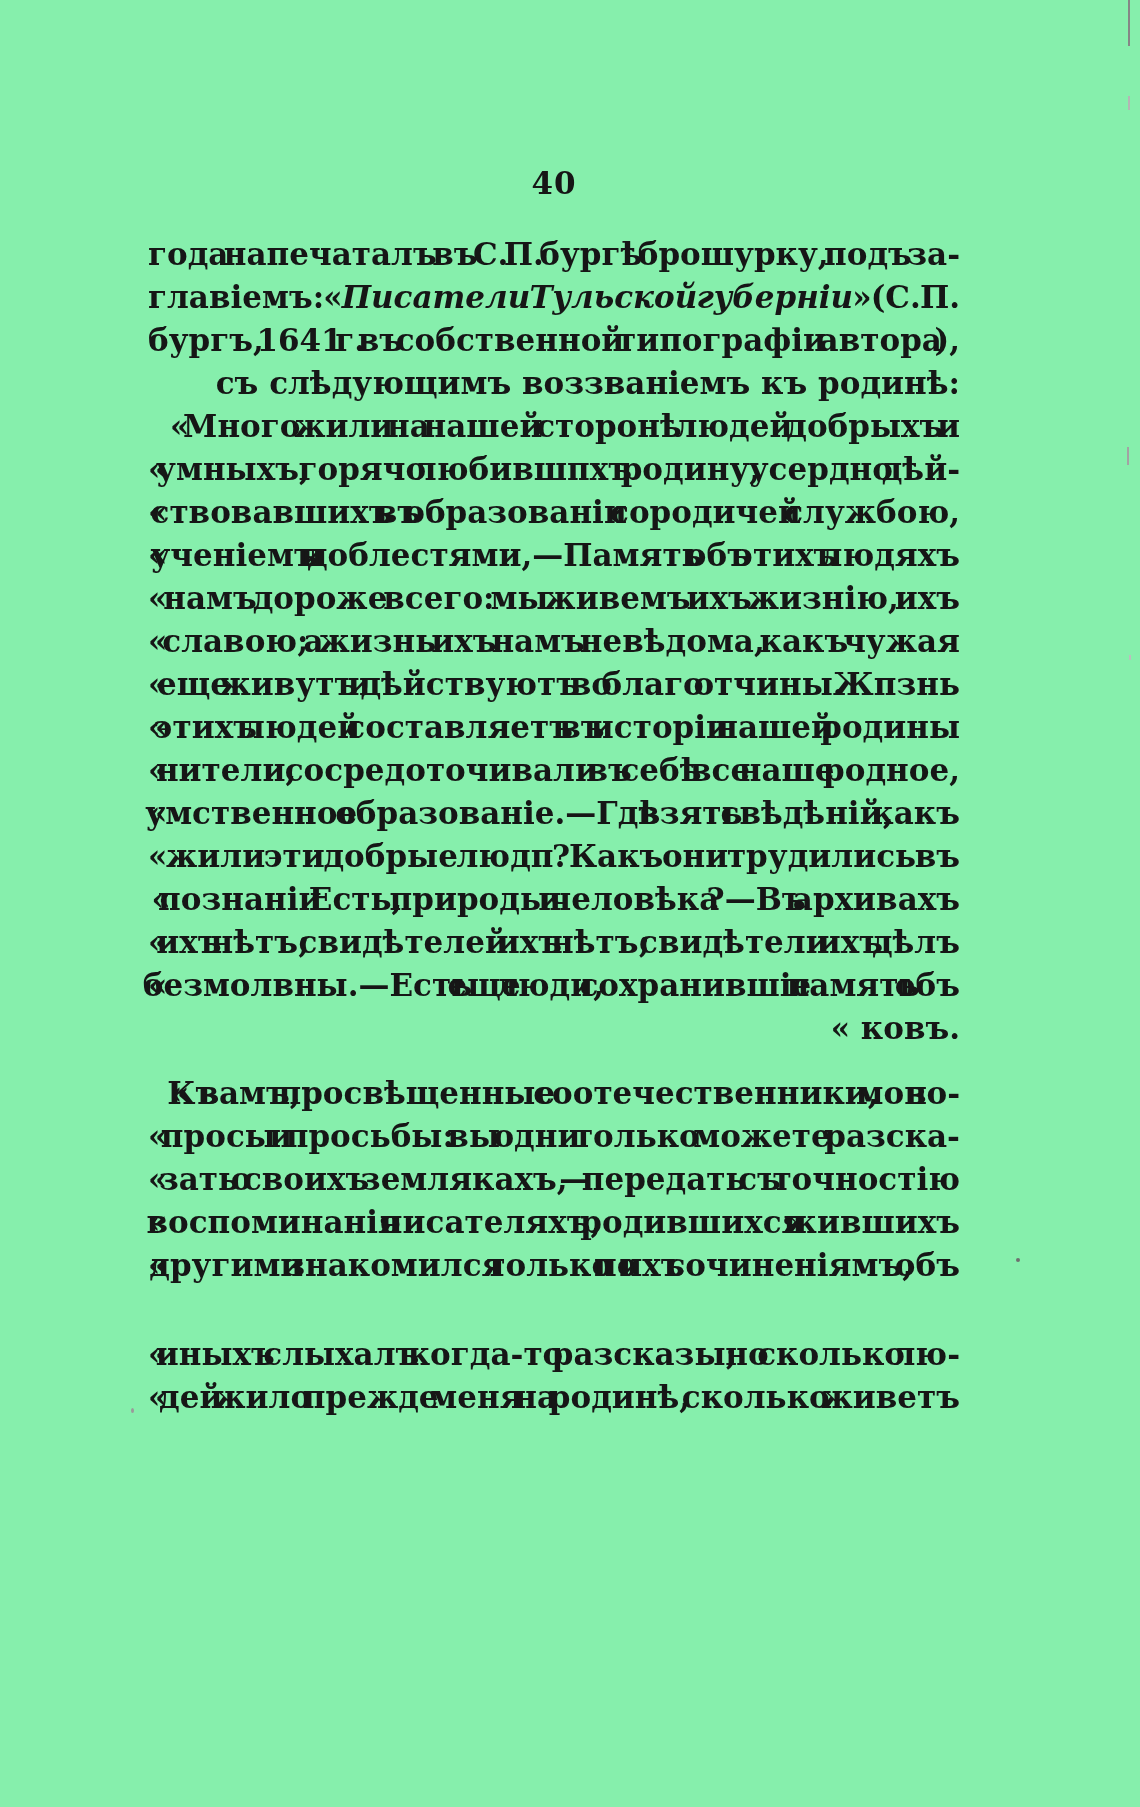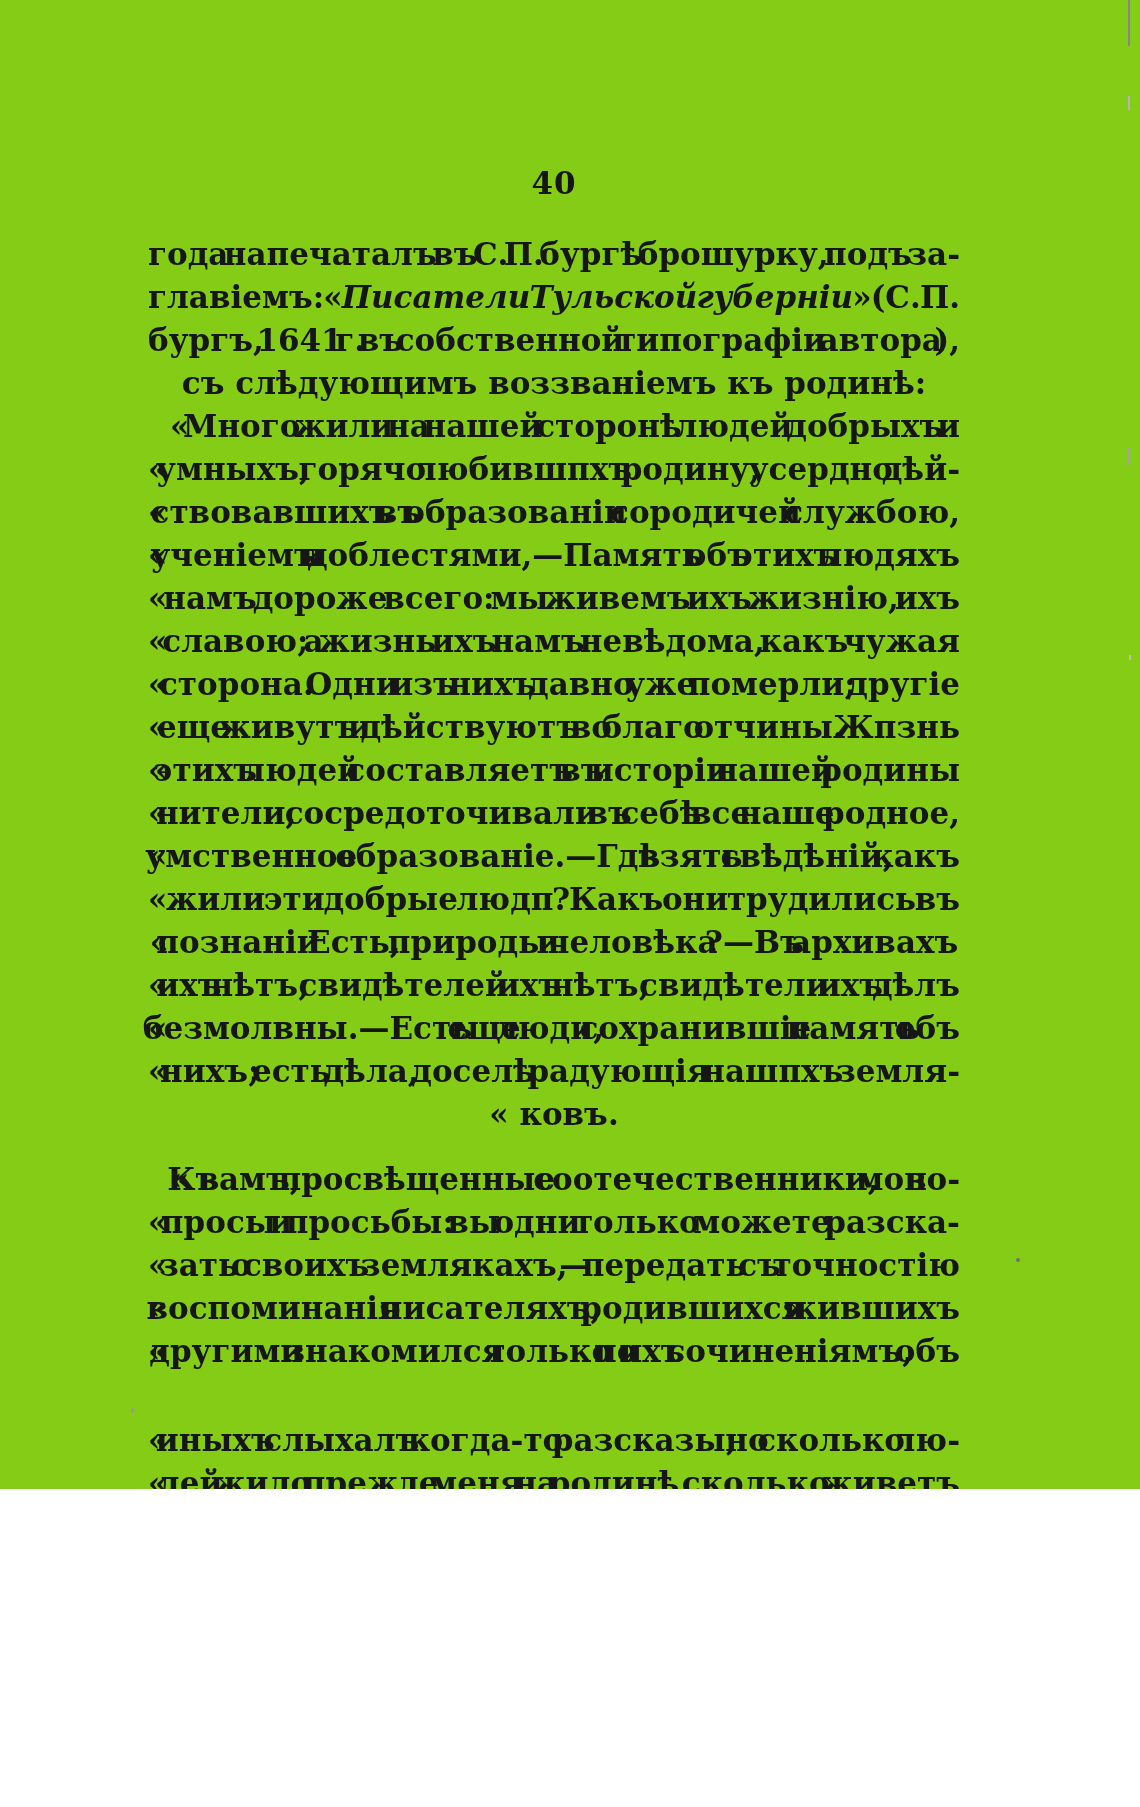--- a/index.html
+++ b/index.html
@@ -5,22 +5,22 @@
   html, body { margin: 0; padding: 0; }
   body {
     width: 1140px;
     height: 1807px;
     background: #ffffff;
     font-family: "DejaVu Serif", "Liberation Serif", serif;
   }
   .page {
     position: relative;
     width: 1140px;
-    height: 1489px;
-    background: #84cc16;
+    height: 1807px;
+    background: #86efac;
     overflow: hidden;
     color: #161616;
   }
   .page-number {
     position: absolute;
     top: 162px;
     left: 148px;
     width: 812px;
     height: 43px;
     line-height: 43px;
@@ -34,21 +34,21 @@
     top: 233px;
     left: 148px;
     width: 812px;
   }
   .line {
     height: 43px;
     line-height: 43px;
     font-size: 31px;
     font-weight: 700;
     white-space: nowrap;
-    text-align: center;
+    text-align: right;
     overflow: visible;
   }
   .first { padding-left: 22px; }
   .para1 { }
   .para2 { margin-top: 22px; }
   .it { font-style: italic; }
   
   .art { position: absolute; background: #9a9a9a; }
   .art-vline  { left: 1128px; top: 0;      width: 2px; height: 46px; background: #868686; }
   .art-vdash1 { left: 1128px; top: 96px;   width: 2px; height: 14px; background: #b5b5b5; }
@@ -71,30 +71,28 @@
     <div class="line" style="word-spacing: -18.1607px;">бургъ, 1641 г. въ собственной типографіи автора ),</div>
     <div class="line nj">съ слѣдующимъ воззваніемъ къ родинѣ:</div>
 
     <div class="para1">
       <div class="line first" style="word-spacing: -17.0566px;">« Много жили на нашей сторонѣ людей добрыхъ и</div>
       <div class="line" style="word-spacing: -22.0443px;">« умныхъ, горячо любившпхъ родину, усердно дѣй-</div>
       <div class="line" style="word-spacing: -27.6281px;">« ствовавшихъ въ образованіи сородичей службою,</div>
       <div class="line" style="word-spacing: -27.6589px;">« ученіемъ и доблестями,—Память объ этихъ людяхъ</div>
       <div class="line" style="word-spacing: -14.8848px;">« намъ дороже всего: мы живемъ ихъ жизнію, ихъ</div>
       <div class="line" style="word-spacing: -15.873px;">« славою; а жизнь ихъ намъ невѣдома, какъ чужая</div>
-      <div class="line" style="word-spacing: -19.1797px;">« сторона. Одни изъ нихъ давно уже померли; другіе</div>
       <div class="line" style="word-spacing: -21.1973px;">« еще живутъ и дѣйствуютъ во благо отчины. Жпзнь</div>
       <div class="line" style="word-spacing: -24.5893px;">« этихъ людей составляетъ въ исторіи нашей родины</div>
       <div class="line" style="word-spacing: -22.2344px;">« нители, сосредоточивали въ себѣ все наше родное,</div>
       <div class="line" style="word-spacing: -32.8656px;">« умственное образованіе.—Гдѣ взять свѣдѣній, какъ</div>
       <div class="line" style="word-spacing: -12.1858px;">« жили эти добрые людп ? Какъ они трудились въ</div>
       <div class="line" style="word-spacing: -23.5469px;">« познаніи Есть, природы и человѣка ?—Въ архивахъ</div>
       <div class="line" style="word-spacing: -21.8047px;">« ихъ нѣтъ; свидѣтелей ихъ нѣтъ; свидѣтели ихъ дѣлъ</div>
       <div class="line" style="word-spacing: -35.4219px;">« безмолвны.—Есть еще люди, сохранившіе память объ</div>
-      <div class="line" style="word-spacing: -18.1897px;">« нихъ; есть дѣла, доселѣ радующія нашпхъ земля-</div>
       <div class="line nj">« ковъ.</div>
     </div>
 
     <div class="para2">
       <div class="line first" style="word-spacing: -32.7969px;">« Къ вамъ, просвѣщенные соотечественники, моп во-</div>
       <div class="line" style="word-spacing: -17.334px;">« просы и просьбы: вы одни только можете разска-</div>
       <div class="line" style="word-spacing: -19.2051px;">« зать о своихъ землякахъ, — передать съ точностію</div>
       <div class="line" style="word-spacing: -31.7057px;">« воспоминанія о писателяхъ, родившихся и жившихъ</div>
       <div class="line" style="word-spacing: -28.9018px;">« другими знакомился только по ихъ сочиненіямъ, объ</div>
       <div class="line" style="word-spacing: -22.3571px; margin-top: 46px;">« иныхъ слыхалъ когда-то разсказы; но сколько лю-</div>

